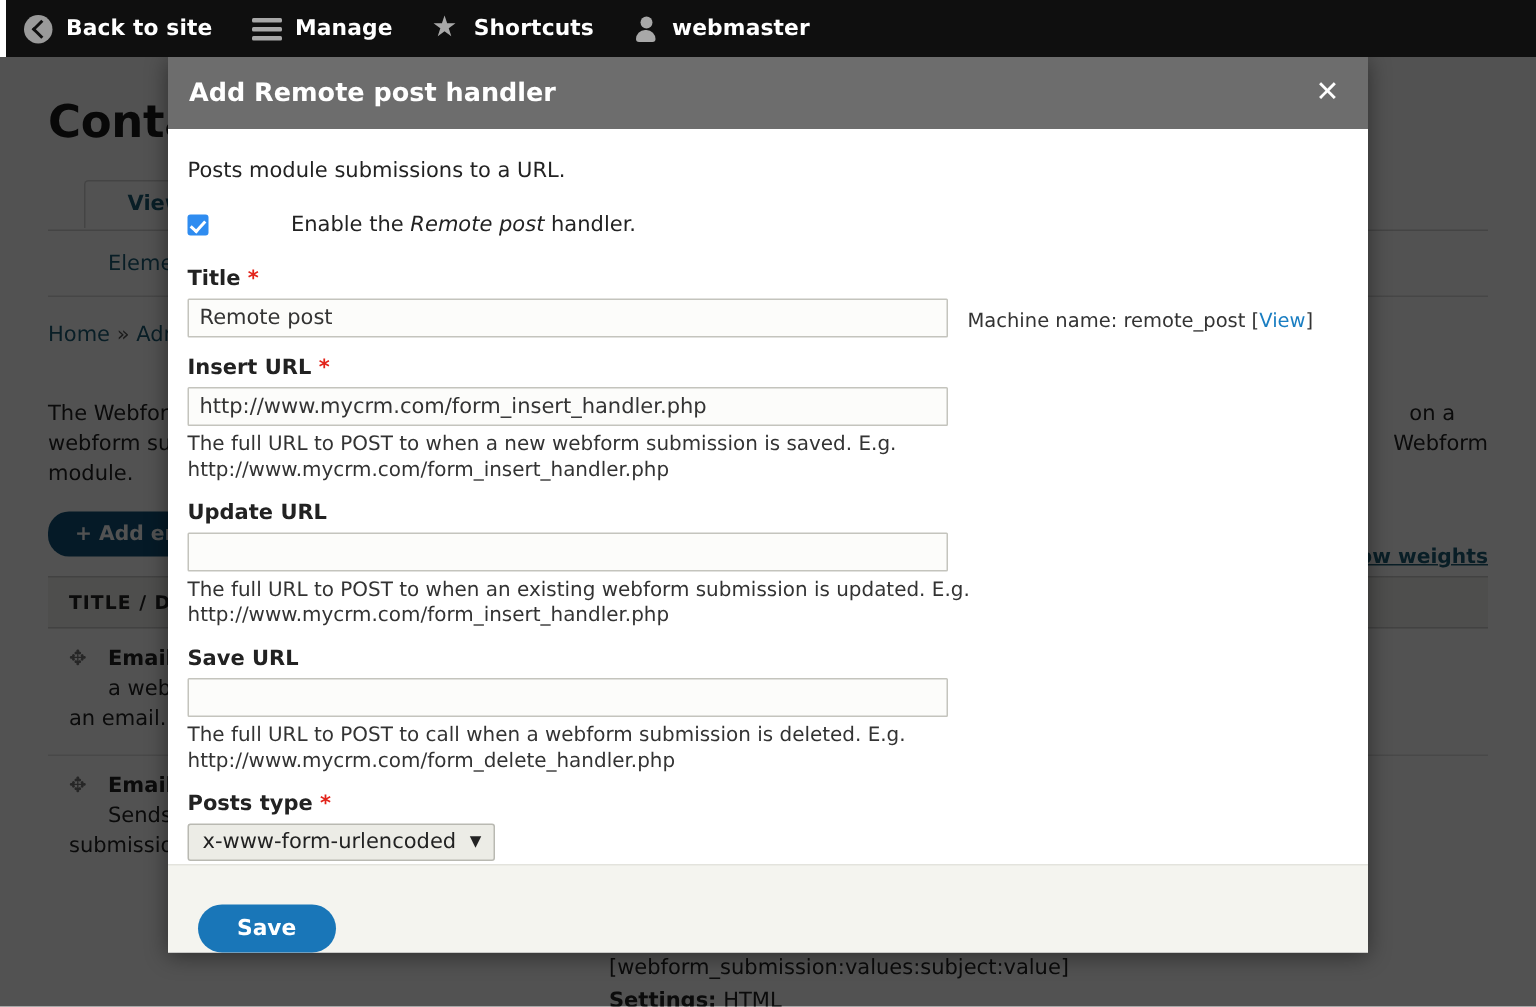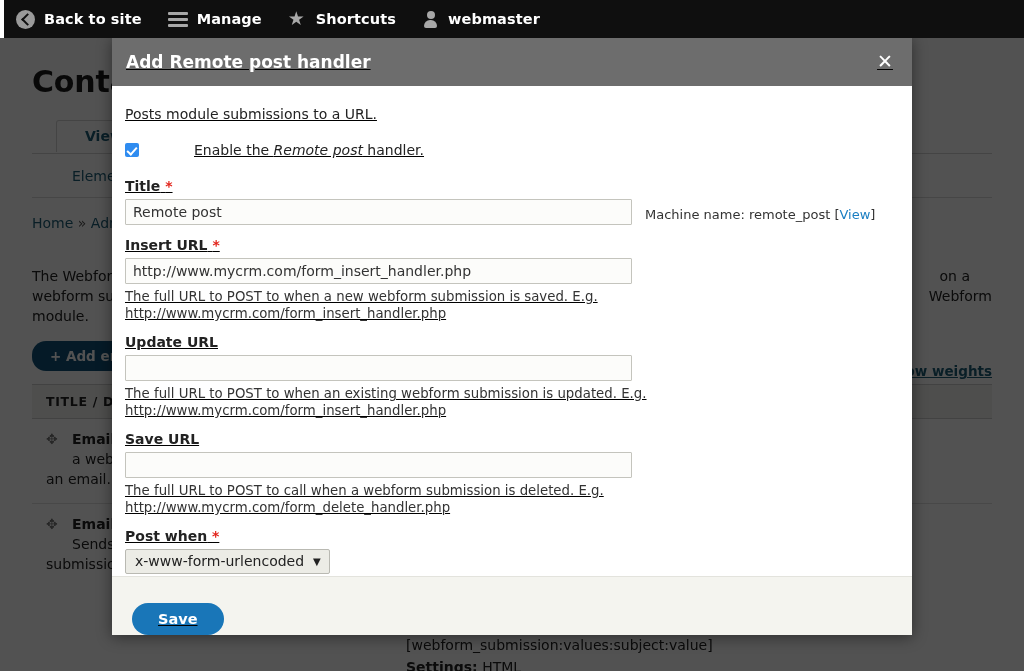--- a/index.html
+++ b/index.html
@@ -144,21 +144,21 @@
     z-index: 20;
   }
 
   
   #modal {
     position: absolute; left: 112px; top: 38px;
     width: 800px; height: 597px;
     z-index: 30;
     box-shadow: 0 2px 14px rgba(0,0,0,.45);
     background: #fff;
-    display: flex; flex-direction: column; text-decoration: underline;
+    display: flex; flex-direction: column;
   }
   #modal-header {
     height: 48px; background: #6d6d6d;
     display: flex; align-items: center;
     padding: 0 14px 0 14px;
     flex: none;
   }
   #modal-title {
     color: #fff; font-size: 17px; font-weight: bold;
     flex: 1;
@@ -351,21 +351,21 @@
       <div class="fdesc">The full URL to POST to when an existing webform submission is updated. E.g. http://www.mycrm.com/form_insert_handler.php</div>
     </div>
 
     <div class="field">
       <label class="flabel"><span>Save URL</span></label>
       <input class="ftext" type="text" value="" style="">
       <div class="fdesc">The full URL to POST to call when a webform submission is deleted. E.g. http://www.mycrm.com/form_delete_handler.php</div>
     </div>
 
     <div class="field" style="margin-bottom:0">
-      <label class="flabel"><span>Post when</span> <span class="req">*</span></label>
+      <label class="flabel"><span>Posts type</span> <span class="req">*</span></label>
       <div class="sel">
         <span>x-www-form-urlencoded</span>
         <span class="caret">▼</span>
       </div>
       
     </div>
 
   </div>
 
   <div id="modal-footer">

